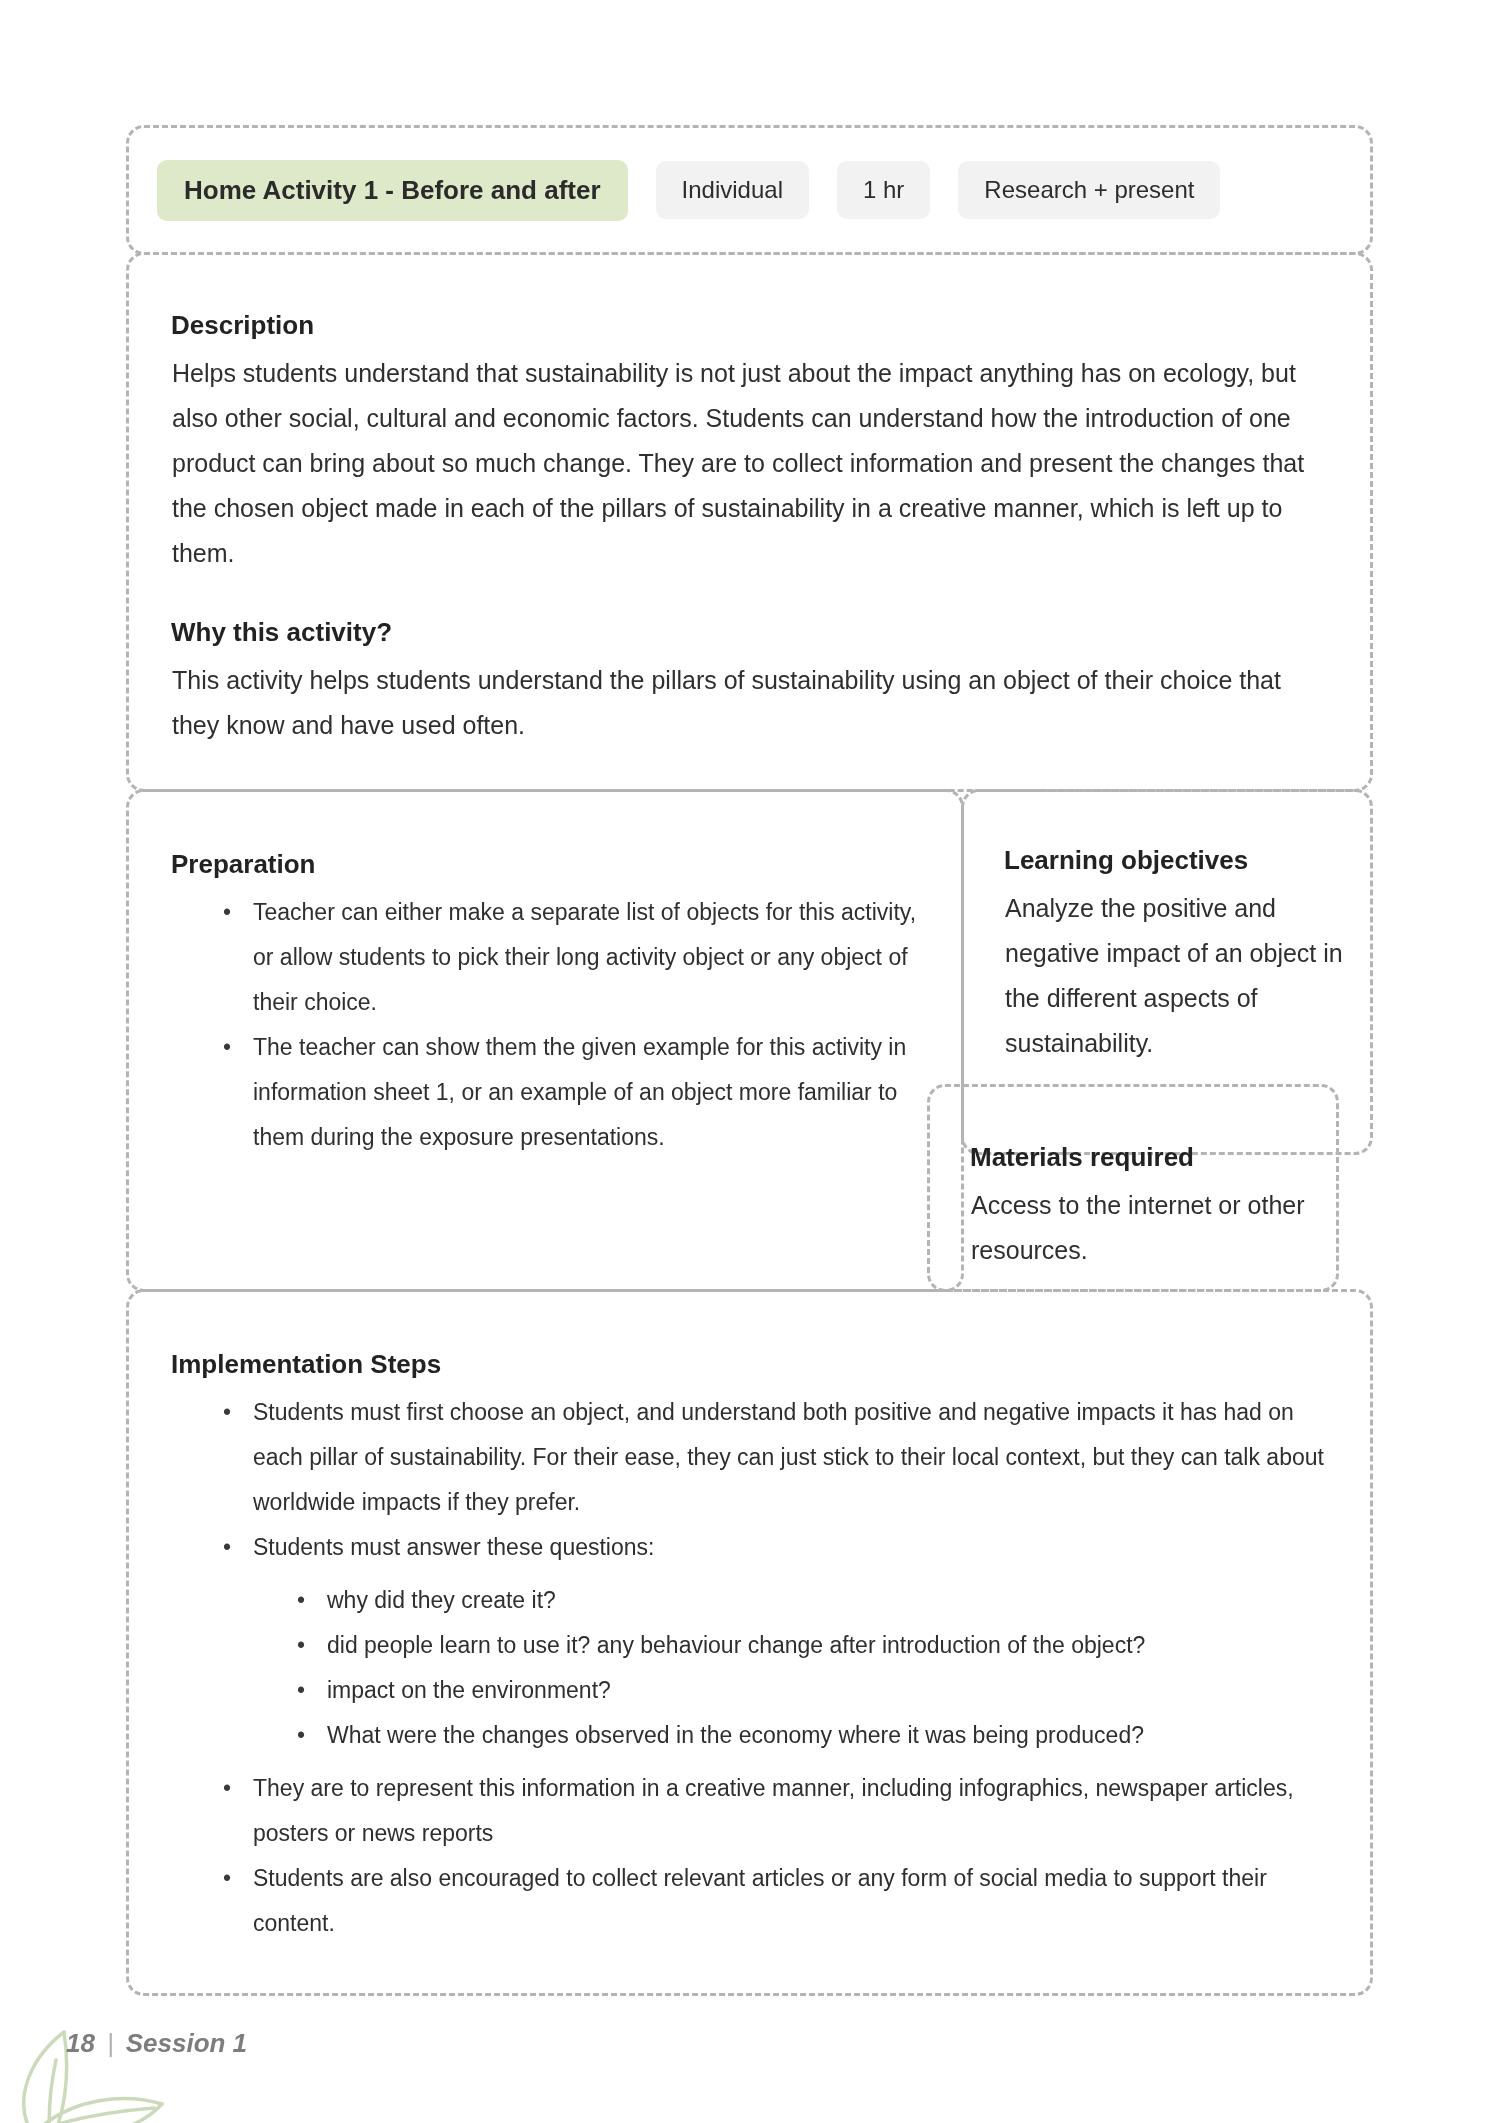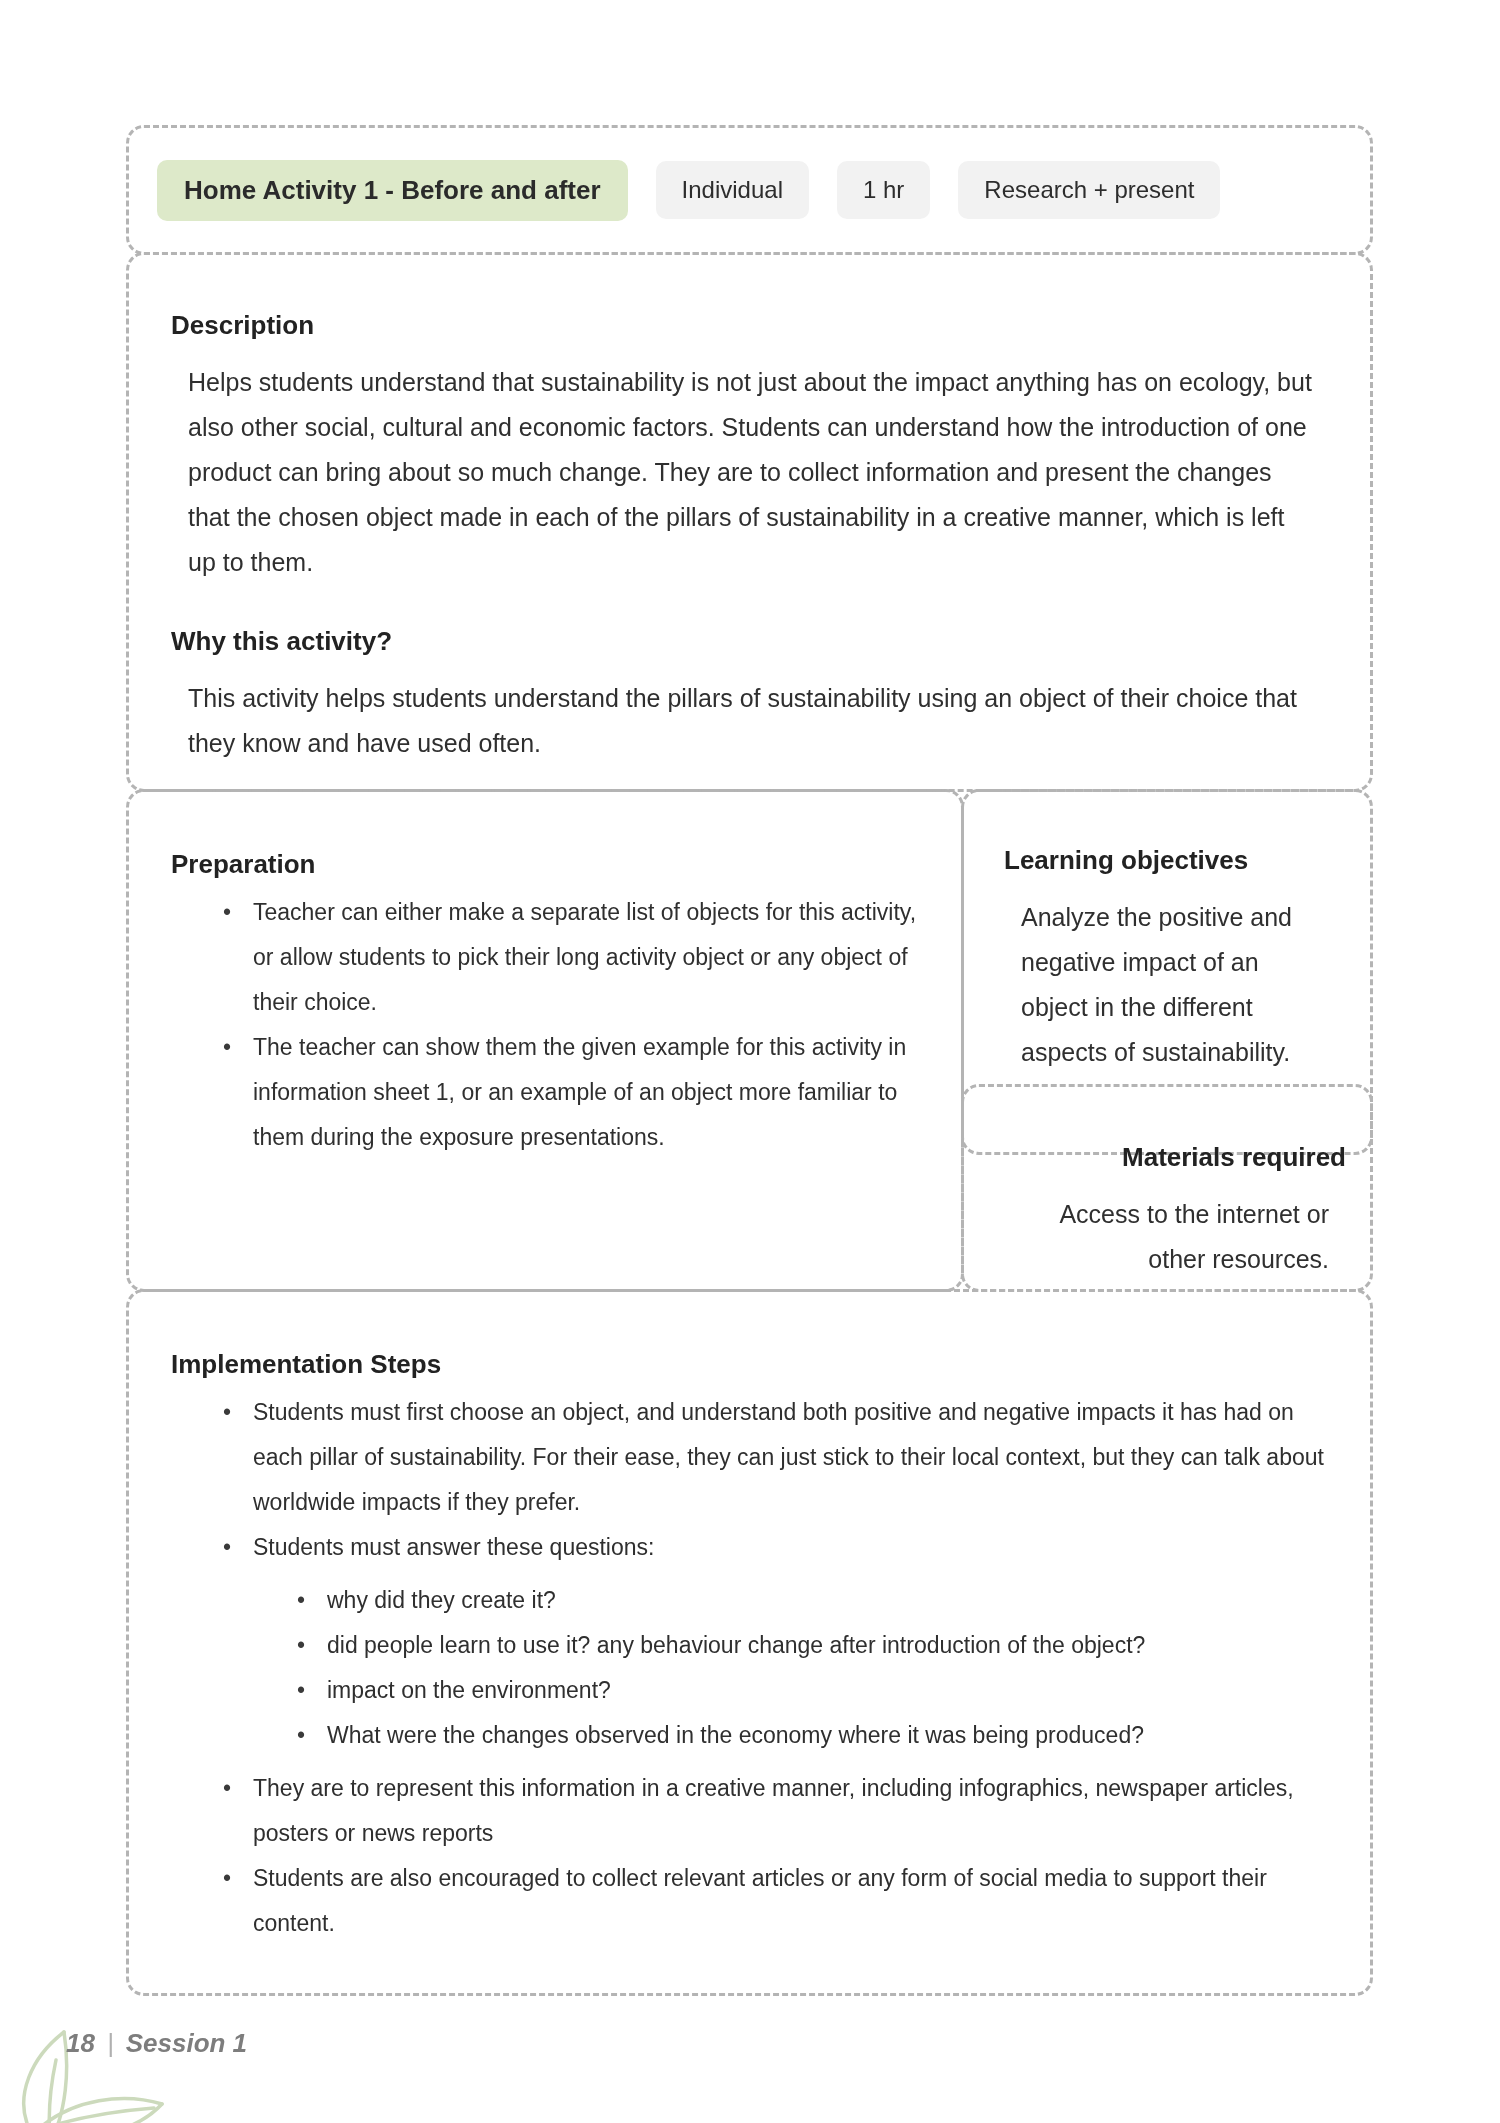--- a/index.html
+++ b/index.html
@@ -37,41 +37,40 @@
     padding:15px 26px;
     font-size:24px;color:#2d2d2d;
     white-space:nowrap;
   }
   
   .sec-heading{
     font-size:26px;font-weight:bold;color:#222;
     margin:0 0 8px 0;line-height:36px;
   }
   .body-text{
-    font-size:25px;line-height:45px;color:#2f2f2f;margin:17px;
+    font-size:25px;line-height:45px;color:#2f2f2f;margin:1px;
   }
   
   .description-box{
     left:126px;top:252px;width:1247px;height:540px;
     padding:52px 40px 0 42px;
   }
   .why-heading{margin-top:38px;}
   
   .prep-box{
     left:126px;top:789px;width:838px;height:503px;
     padding:54px 30px 18px 42px;
   }
   .objectives-box{
     left:961px;top:789px;width:412px;height:366px;
     padding:50px 24px 0 40px;
   }
   .materials-box{
-    left:961px;top:1084px;width:412px;height:208px;
+    left:927px;top:1084px;width:412px;height:208px;
     padding:52px 24px 0 40px;
-    text-align:right;
   }
   
   .impl-box{
     left:126px;top:1289px;width:1247px;height:707px;
     padding:54px 40px 0 42px;
   }
   
   ul.blist{list-style:none;margin:6px 0 0 0;padding:0 0 0 38px;}
   ul.blist li{
     position:relative;

